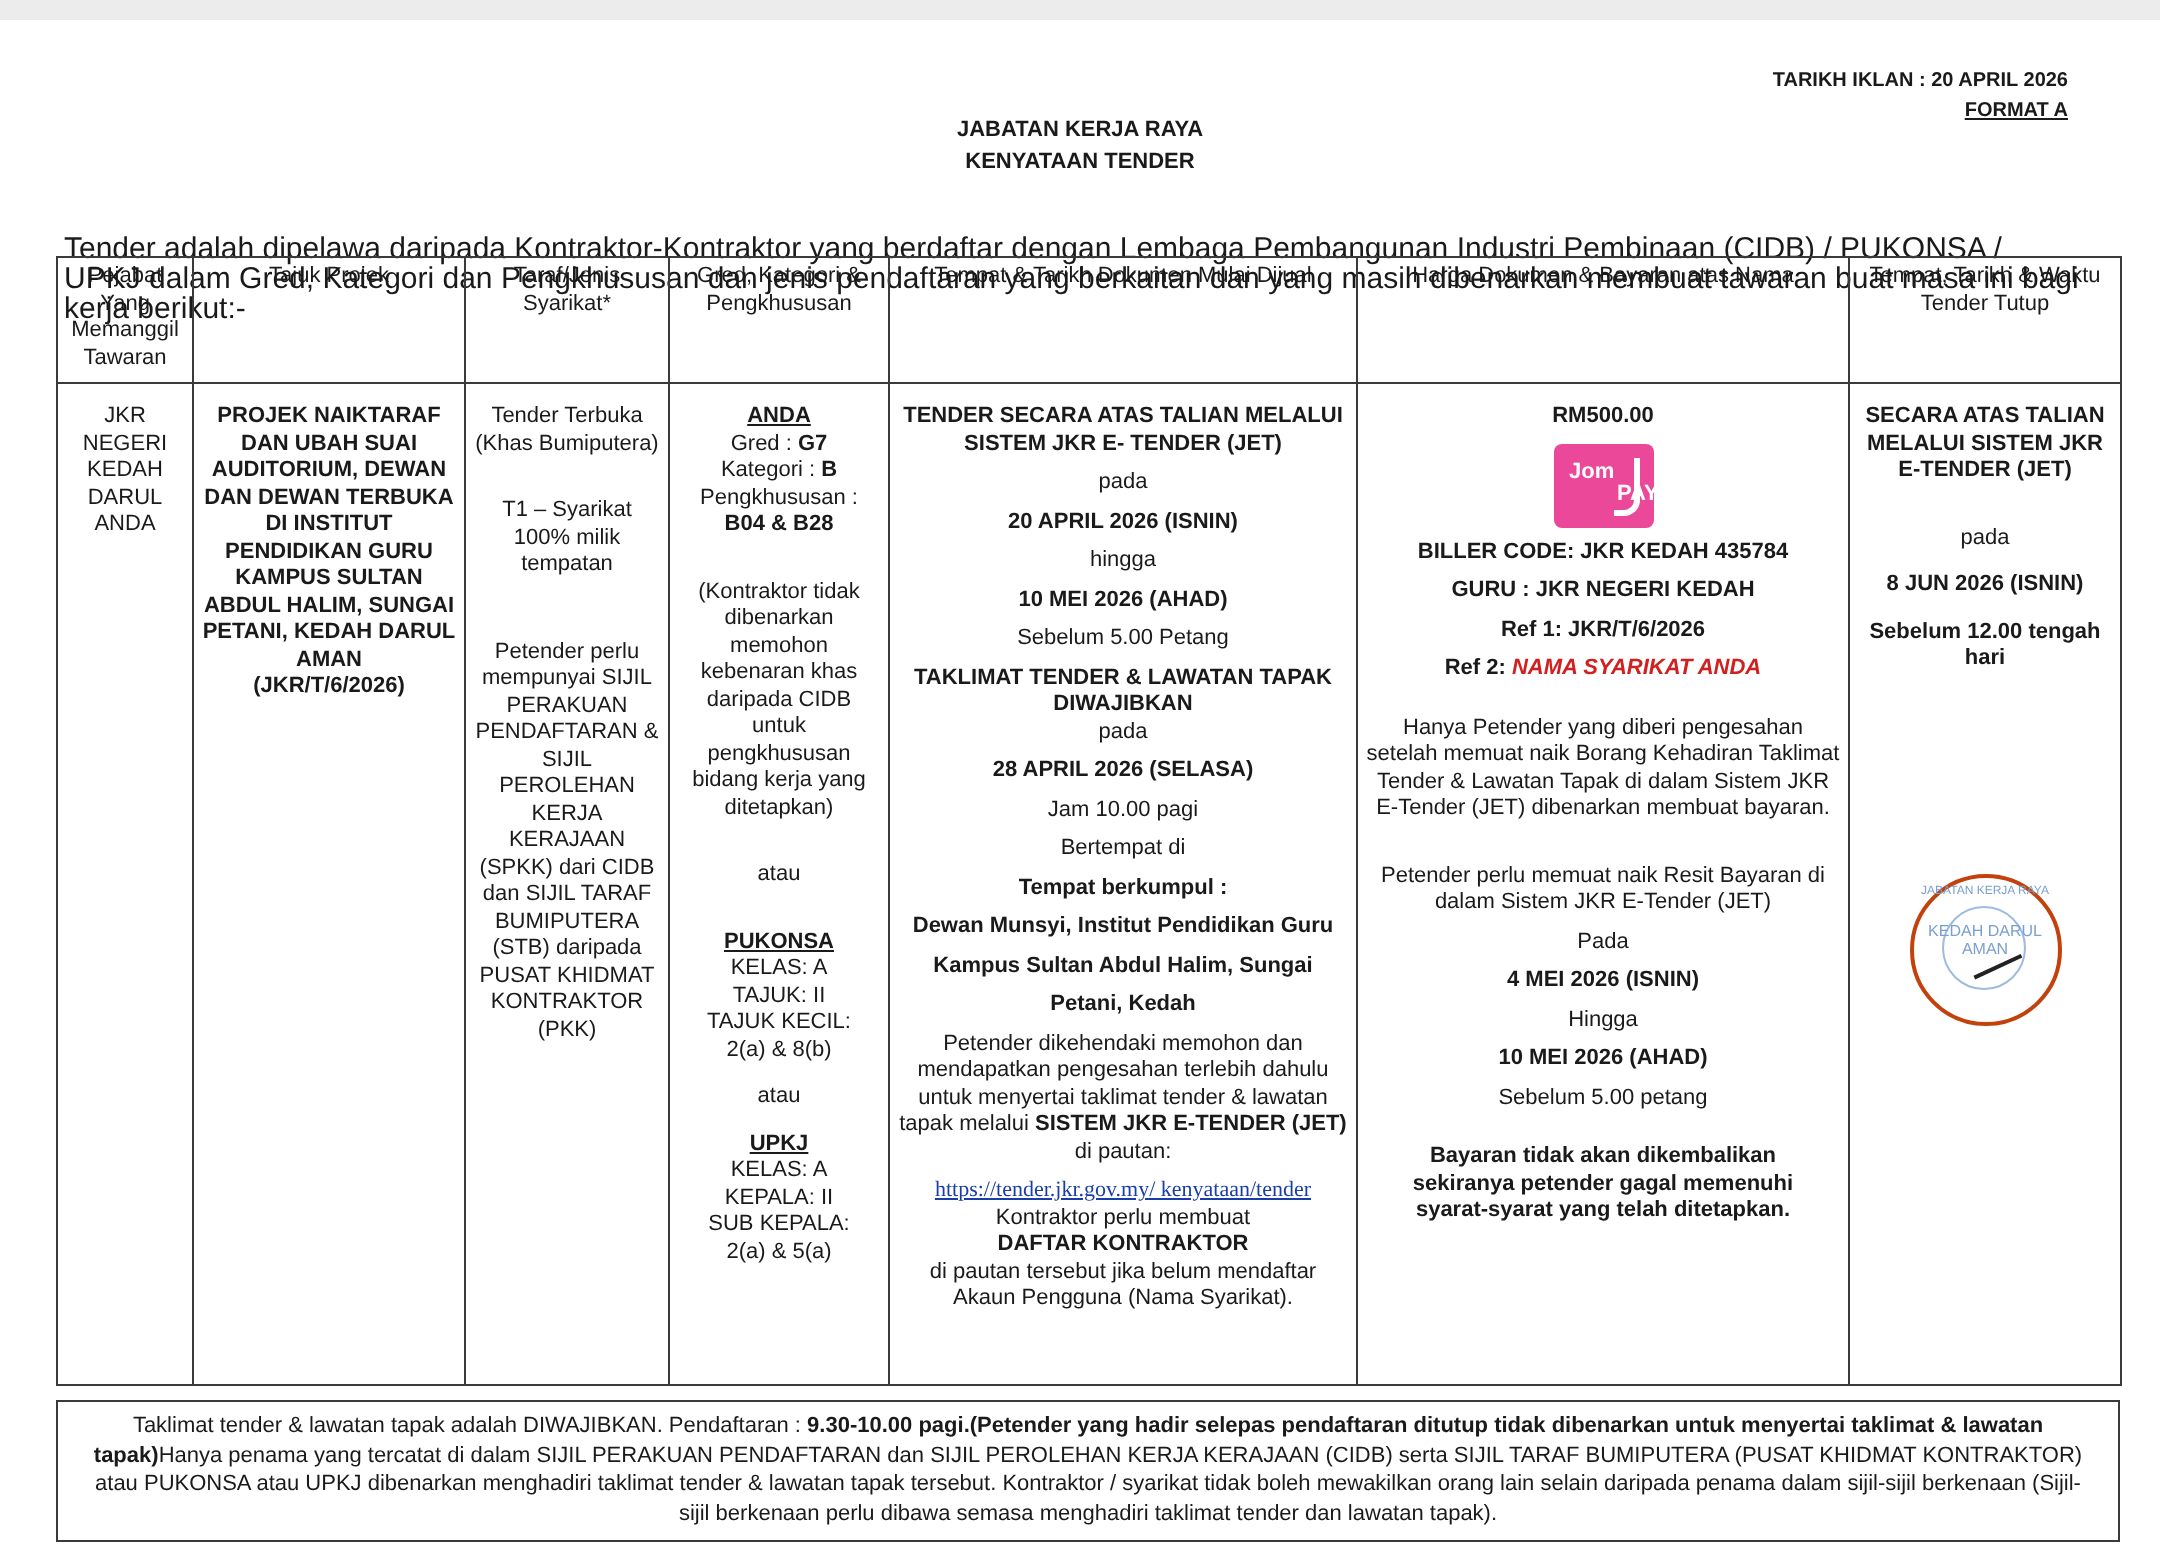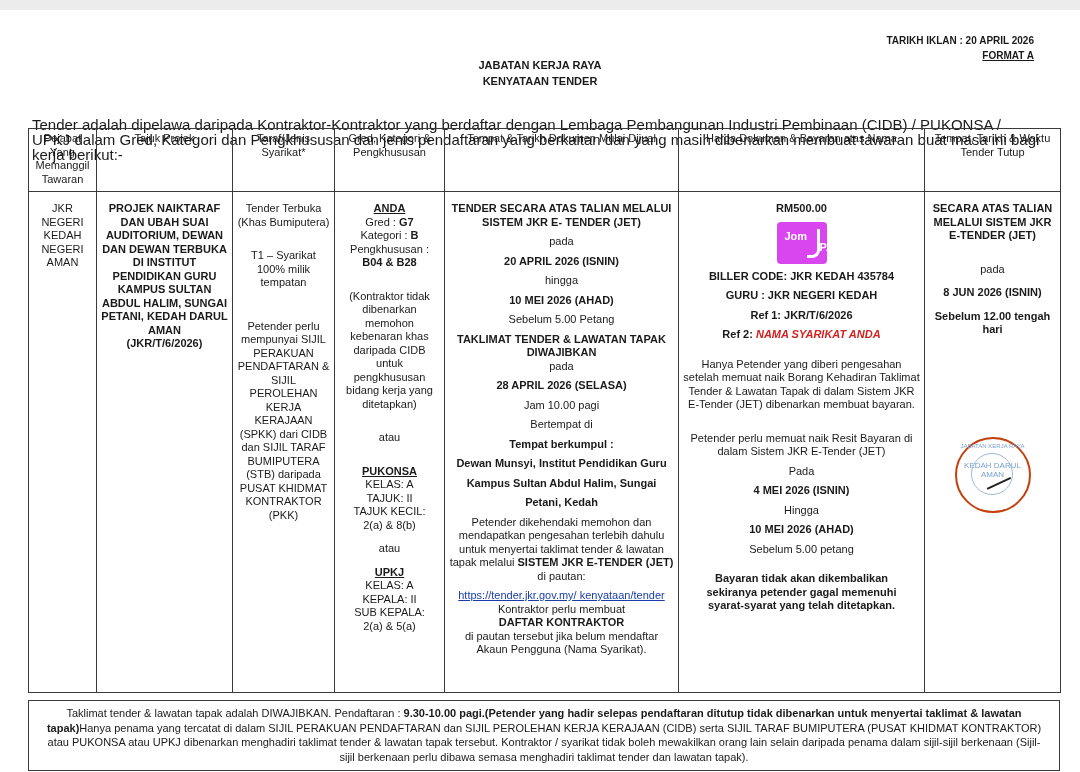--- a/index.html
+++ b/index.html
@@ -25,28 +25,28 @@
     font-weight:normal; padding:3px 4px;
   }
   table.tender th { height:56px; }
   table.tender td { height:487px; padding-top:10px; }
   .b { font-weight:bold; }
   .u { text-decoration:underline; font-weight:bold; }
   .gap { height:10px; }
   .gap2 { height:20px; }
   .left { text-align:center; }
   .red { color:#d02020; font-weight:bold; font-style:italic; }
-  .link { color:#1a3da8; text-decoration:underline; }
+  .link { color:#1a3da8; text-decoration:underline;font-family:Liberation Serif, serif; }
   .jompay {
-    width:50px; height:42px; background:#d946ef; border-radius:4px;
+    width:50px; height:42px; background:#ec4899; border-radius:4px;
     margin:6px auto 6px auto; position:relative; color:#fff;
     font-weight:bold; font-size:11px; line-height:11px;
   }
   .jompay .l1 { position:absolute; left:8px; top:9px; }
-  .jompay .l2 { position:absolute; left:19px; top:20px;padding-left:24px; }
+  .jompay .l2 { position:absolute; left:8px; top:20px;padding-left:24px; }
   .jompay .j { position:absolute; right:7px; top:7px; width:10px; height:26px; border:3px solid #fff; border-top:none; border-left:none; border-radius:0 0 8px 0; }
   .line { margin-bottom:6px; }
   .stamp {
     width:72px; height:72px; border-radius:50%;
     border:2px solid #c2410c; margin:100px auto 0 auto; position:relative;
     color:#7aa0d0; font-size:8px; line-height:9px;
   }
   .stamp .inner { position:absolute; left:14px; top:14px; width:40px; height:40px; border-radius:50%; border:1.5px solid #9dbbe0; }
   .stamp .txt { position:absolute; left:0; width:72px; top:22px; text-align:center; }
   .stamp .ring { position:absolute; left:0; width:72px; top:3px; text-align:center; font-size:6px; }
@@ -91,21 +91,21 @@
       <th>Taraf/Jenis Syarikat*</th>
       <th>Gred, Kategori &amp; Pengkhususan</th>
       <th>Tempat &amp; Tarikh Dokumen Mulai Dijual</th>
       <th>Harga Dokumen &amp; Bayaran atas Nama</th>
       <th>Tempat, Tarikh &amp; Waktu Tender Tutup</th>
     </tr>
   </thead>
   <tbody>
     <tr>
       <td>
-        <div>JKR NEGERI KEDAH NEGERI AMAN</div>
+        <div>JKR NEGERI KEDAH DARUL ANDA</div>
       </td>
       <td>
         <div class="b">PROJEK NAIKTARAF DAN UBAH SUAI AUDITORIUM, DEWAN DAN DEWAN TERBUKA DI INSTITUT PENDIDIKAN GURU KAMPUS SULTAN ABDUL HALIM, SUNGAI PETANI, KEDAH DARUL AMAN</div>
         <div class="b">(JKR/T/6/2026)</div>
       </td>
       <td>
         <div>Tender Terbuka (Khas Bumiputera)</div>
         <div class="gap2"></div>
         <div>T1 – Syarikat 100% milik tempatan</div>
         <div class="gap2"></div>

